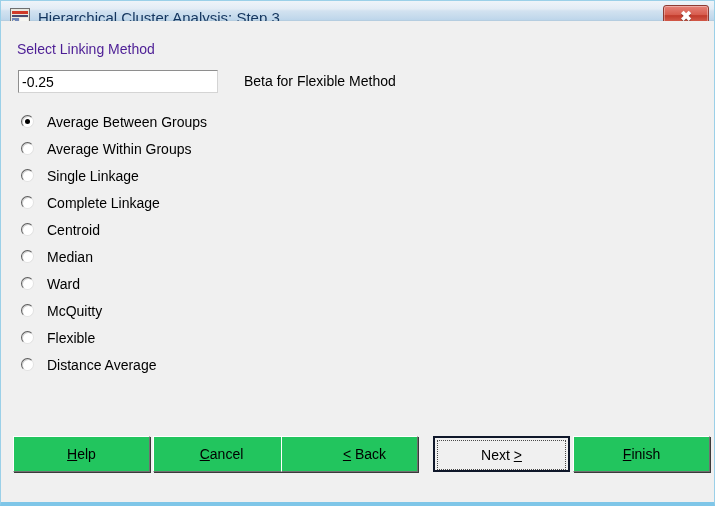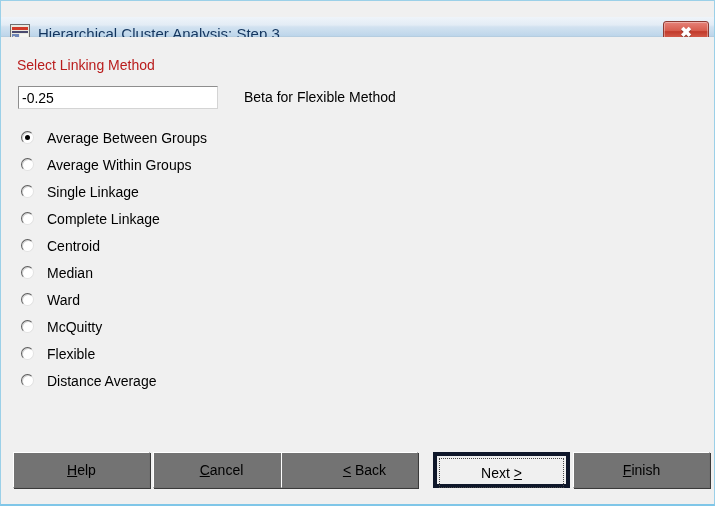--- a/index.html
+++ b/index.html
@@ -28,21 +28,20 @@
   }
 
   
   .titlebar {
     position: relative;
     height: 20px;
     box-sizing: border-box;
     background: linear-gradient(to bottom,
         #eff4f9 0%, #e3ecf5 42%, #d2e2f0 52%, #c3d9ec 88%, #bcd5ea 100%);
     border-bottom: 1px solid #b5cde0;
-    margin-top: 16px;
   }
   .title-icon {
     position: absolute;
     left: 9px; top: 7px;
     width: 20px; height: 20px;
     box-sizing: border-box;
     border: 1px solid #6f6f6f;
     background: #e8e8e0;
     overflow: hidden;
   }
@@ -95,21 +94,21 @@
     position: relative;
     height: 467px;
     background: #f0f0f0;
   }
 
   .section-label {
     position: absolute;
     left: 16px;
     top: 20px;
     font-size: 14px;
-    color: #b91c1c;
+    color: #4c1d95;
     white-space: nowrap;
   }
 
   .beta-input {
     position: absolute;
     left: 17px;
     top: 49px;
     width: 200px;
     height: 23px;
     box-sizing: border-box;
@@ -189,39 +188,39 @@
     bottom: 12px;
     width: 715px;
     height: 40px;
   }
   .dlg-button {
     position: absolute;
     top: 0;
     width: 137px;
     height: 36px;
     box-sizing: border-box;
-    background: #737373;
+    background: #22c55e;
     border: 1px solid #ffffff;
     border-right-color: #707070;
     border-bottom-color: #707070;
     box-shadow: 1px 1px 0 #3a3a3a;
     font-family: "Liberation Sans", sans-serif;
     font-size: 14px;
     color: #000000;
     cursor: pointer;
     padding: 0;
   }
   .dlg-button .btn-text {
     display: block;
     line-height: 34px;
     text-align: center;
     white-space: nowrap;
   }
   .dlg-button.default-btn {
-    border: 4px solid #0f172a;
+    border: 2px solid #0f172a;
     box-shadow: none;
     background: #f0f0f0;
   }
   .dlg-button.default-btn .btn-text {
     line-height: 28px;
     margin: 2px;
     border: 1px dotted #4a4a4a;
   }
   .accel { text-decoration: underline; }
 

